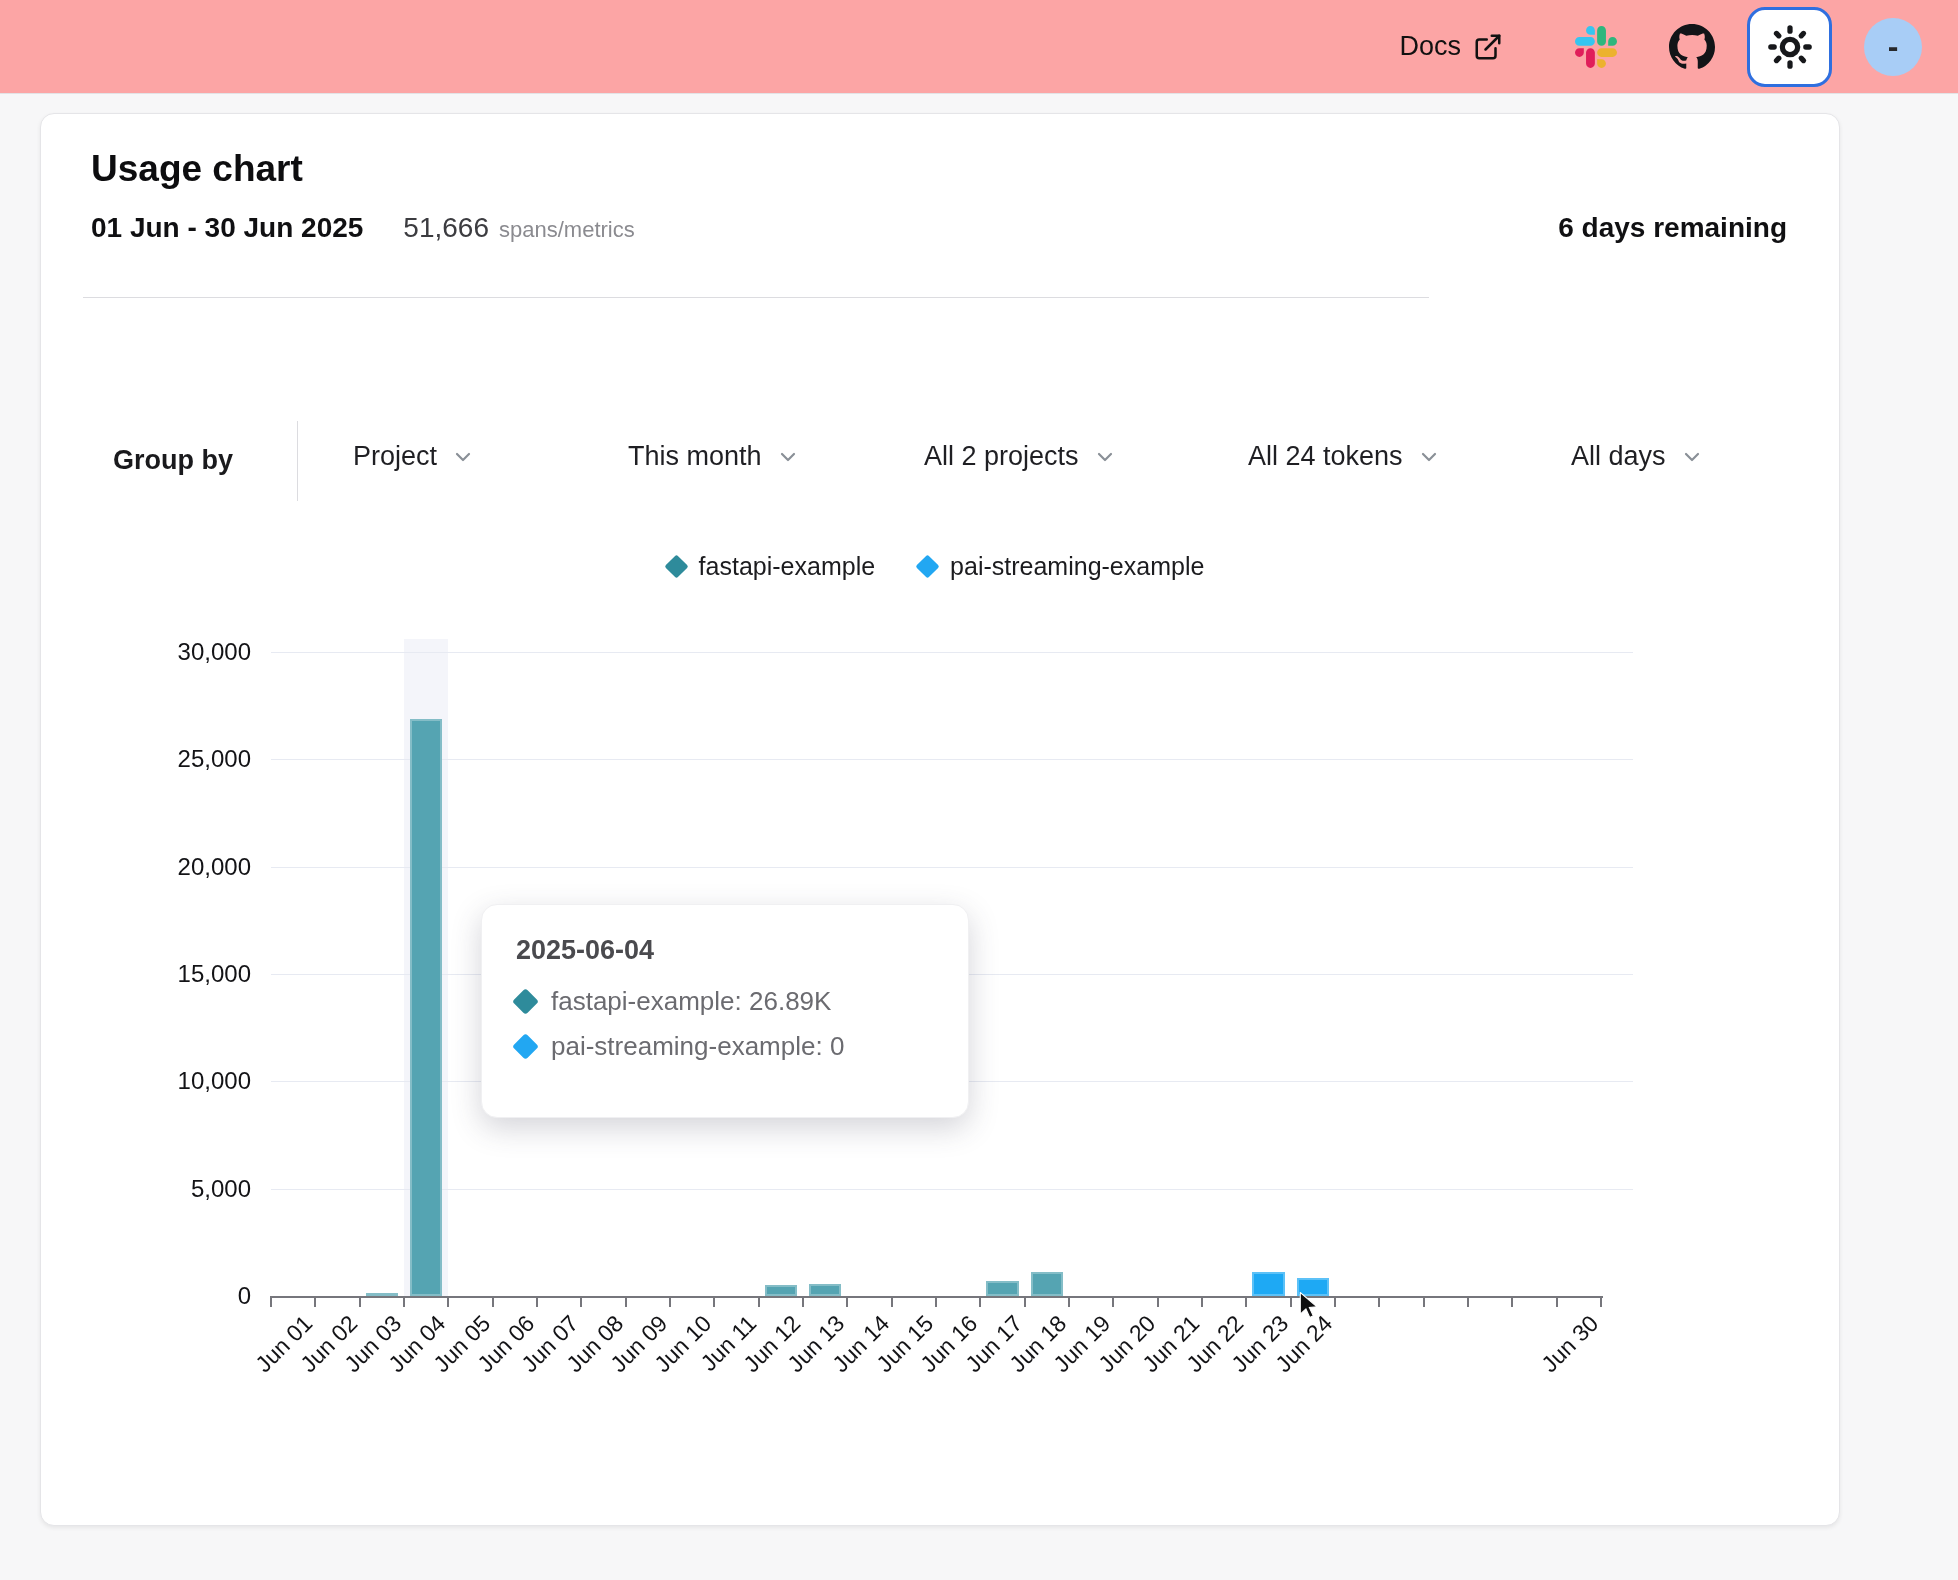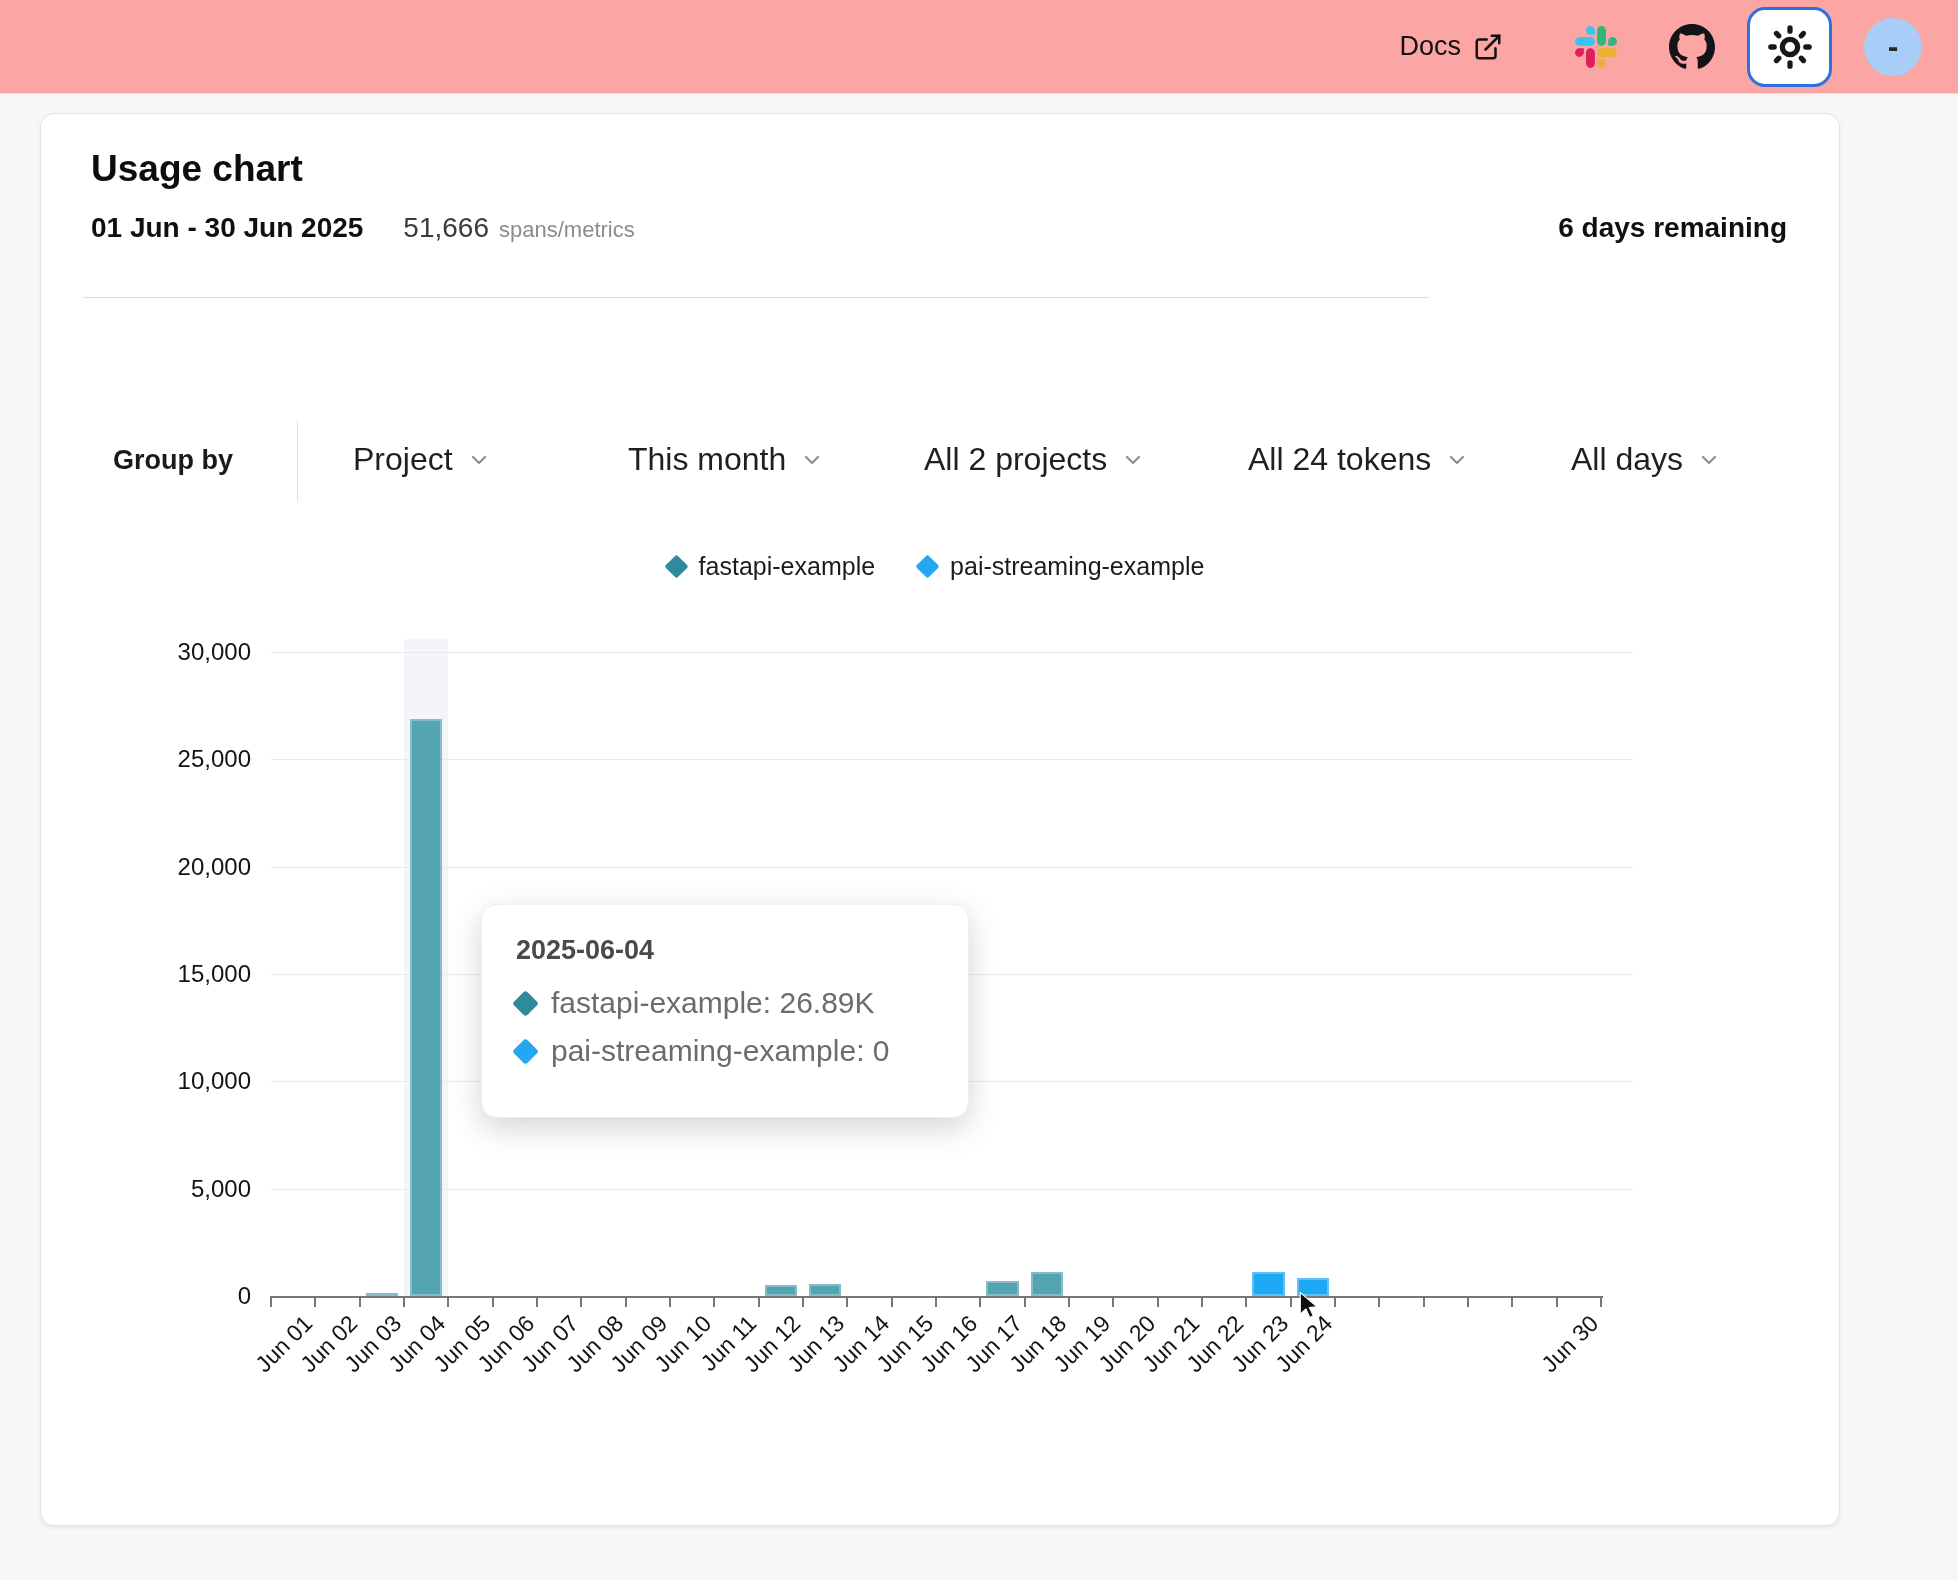--- a/index.html
+++ b/index.html
@@ -44,21 +44,21 @@
   .total-unit{font-size:22px;color:#8b8b90;margin-left:10px;}
   .remaining{font-size:28px;font-weight:700;color:#101012;margin-left:auto;}
   .divider{position:absolute;left:42px;top:183px;width:1346px;height:1px;background:#dcdce0;}
   
   .filter-row{position:absolute;left:0;top:307px;height:80px;width:100%;}
   .group-by{position:absolute;left:72px;top:24px;font-size:27px;font-weight:700;color:#1a1a1d;}
   .vdiv{position:absolute;left:256px;top:0;width:1px;height:80px;background:#dcdce0;}
   .filter{
     position:absolute;top:20px;display:flex;align-items:center;gap:14px;
     background:none;border:none;padding:0;cursor:pointer;
-    font-family:"Liberation Sans", sans-serif;font-size:32px;color:#1f1f23;
+    font-family:"Liberation Sans", sans-serif;font-size:27px;color:#1f1f23;
   }
   .f0{left:312px;} .f1{left:587px;} .f2{left:883px;} .f3{left:1207px;} .f4{left:1530px;}
   
   .legend{position:absolute;left:230px;top:438px;width:1330px;display:flex;justify-content:center;gap:44px;}
   .legend-item{display:flex;align-items:center;gap:14px;font-size:25px;color:#1c1c1f;cursor:pointer;}
   .diamond{display:inline-block;width:17px;height:17px;transform:rotate(45deg);border-radius:2px;}
   
   .chart{position:absolute;left:0;top:0;width:100%;height:100%;pointer-events:none;}
   .gridline{position:absolute;height:1px;background:#e7eaf2;}
   .ylabel{position:absolute;left:0;width:210px;text-align:right;font-size:24px;color:#131316;}
@@ -70,21 +70,21 @@
     position:absolute;font-size:23px;color:#131316;white-space:nowrap;
     transform:translateX(-100%) rotate(-45deg);transform-origin:100% 0;
   }
   
   .tooltip{
     position:absolute;left:440px;top:790px;width:488px;height:214px;box-sizing:border-box;
     background:#fff;border:1px solid #f0f0f2;border-radius:16px;
     box-shadow:0 10px 30px rgba(60,60,80,.22);padding:30px 34px;z-index:10;
   }
   .tt-title{font-size:27px;font-weight:700;color:#4a4a4e;margin-bottom:20px;}
-  .tt-row{display:flex;align-items:center;gap:16px;font-size:30px;color:#6b6b70;margin-top:14px;}
+  .tt-row{display:flex;align-items:center;gap:16px;font-size:26px;color:#6b6b70;margin-top:14px;}
   .tt-diamond{width:19px;height:19px;border-radius:3px;flex:0 0 auto;transform:rotate(45deg);}
   .cursor{position:absolute;left:1258px;top:1178px;z-index:20;}
 </style>
 </head>
 <body>
 
 <header class="topbar">
   <div class="docs-link">
     <span>Docs</span>
     <span style="display:flex;">

